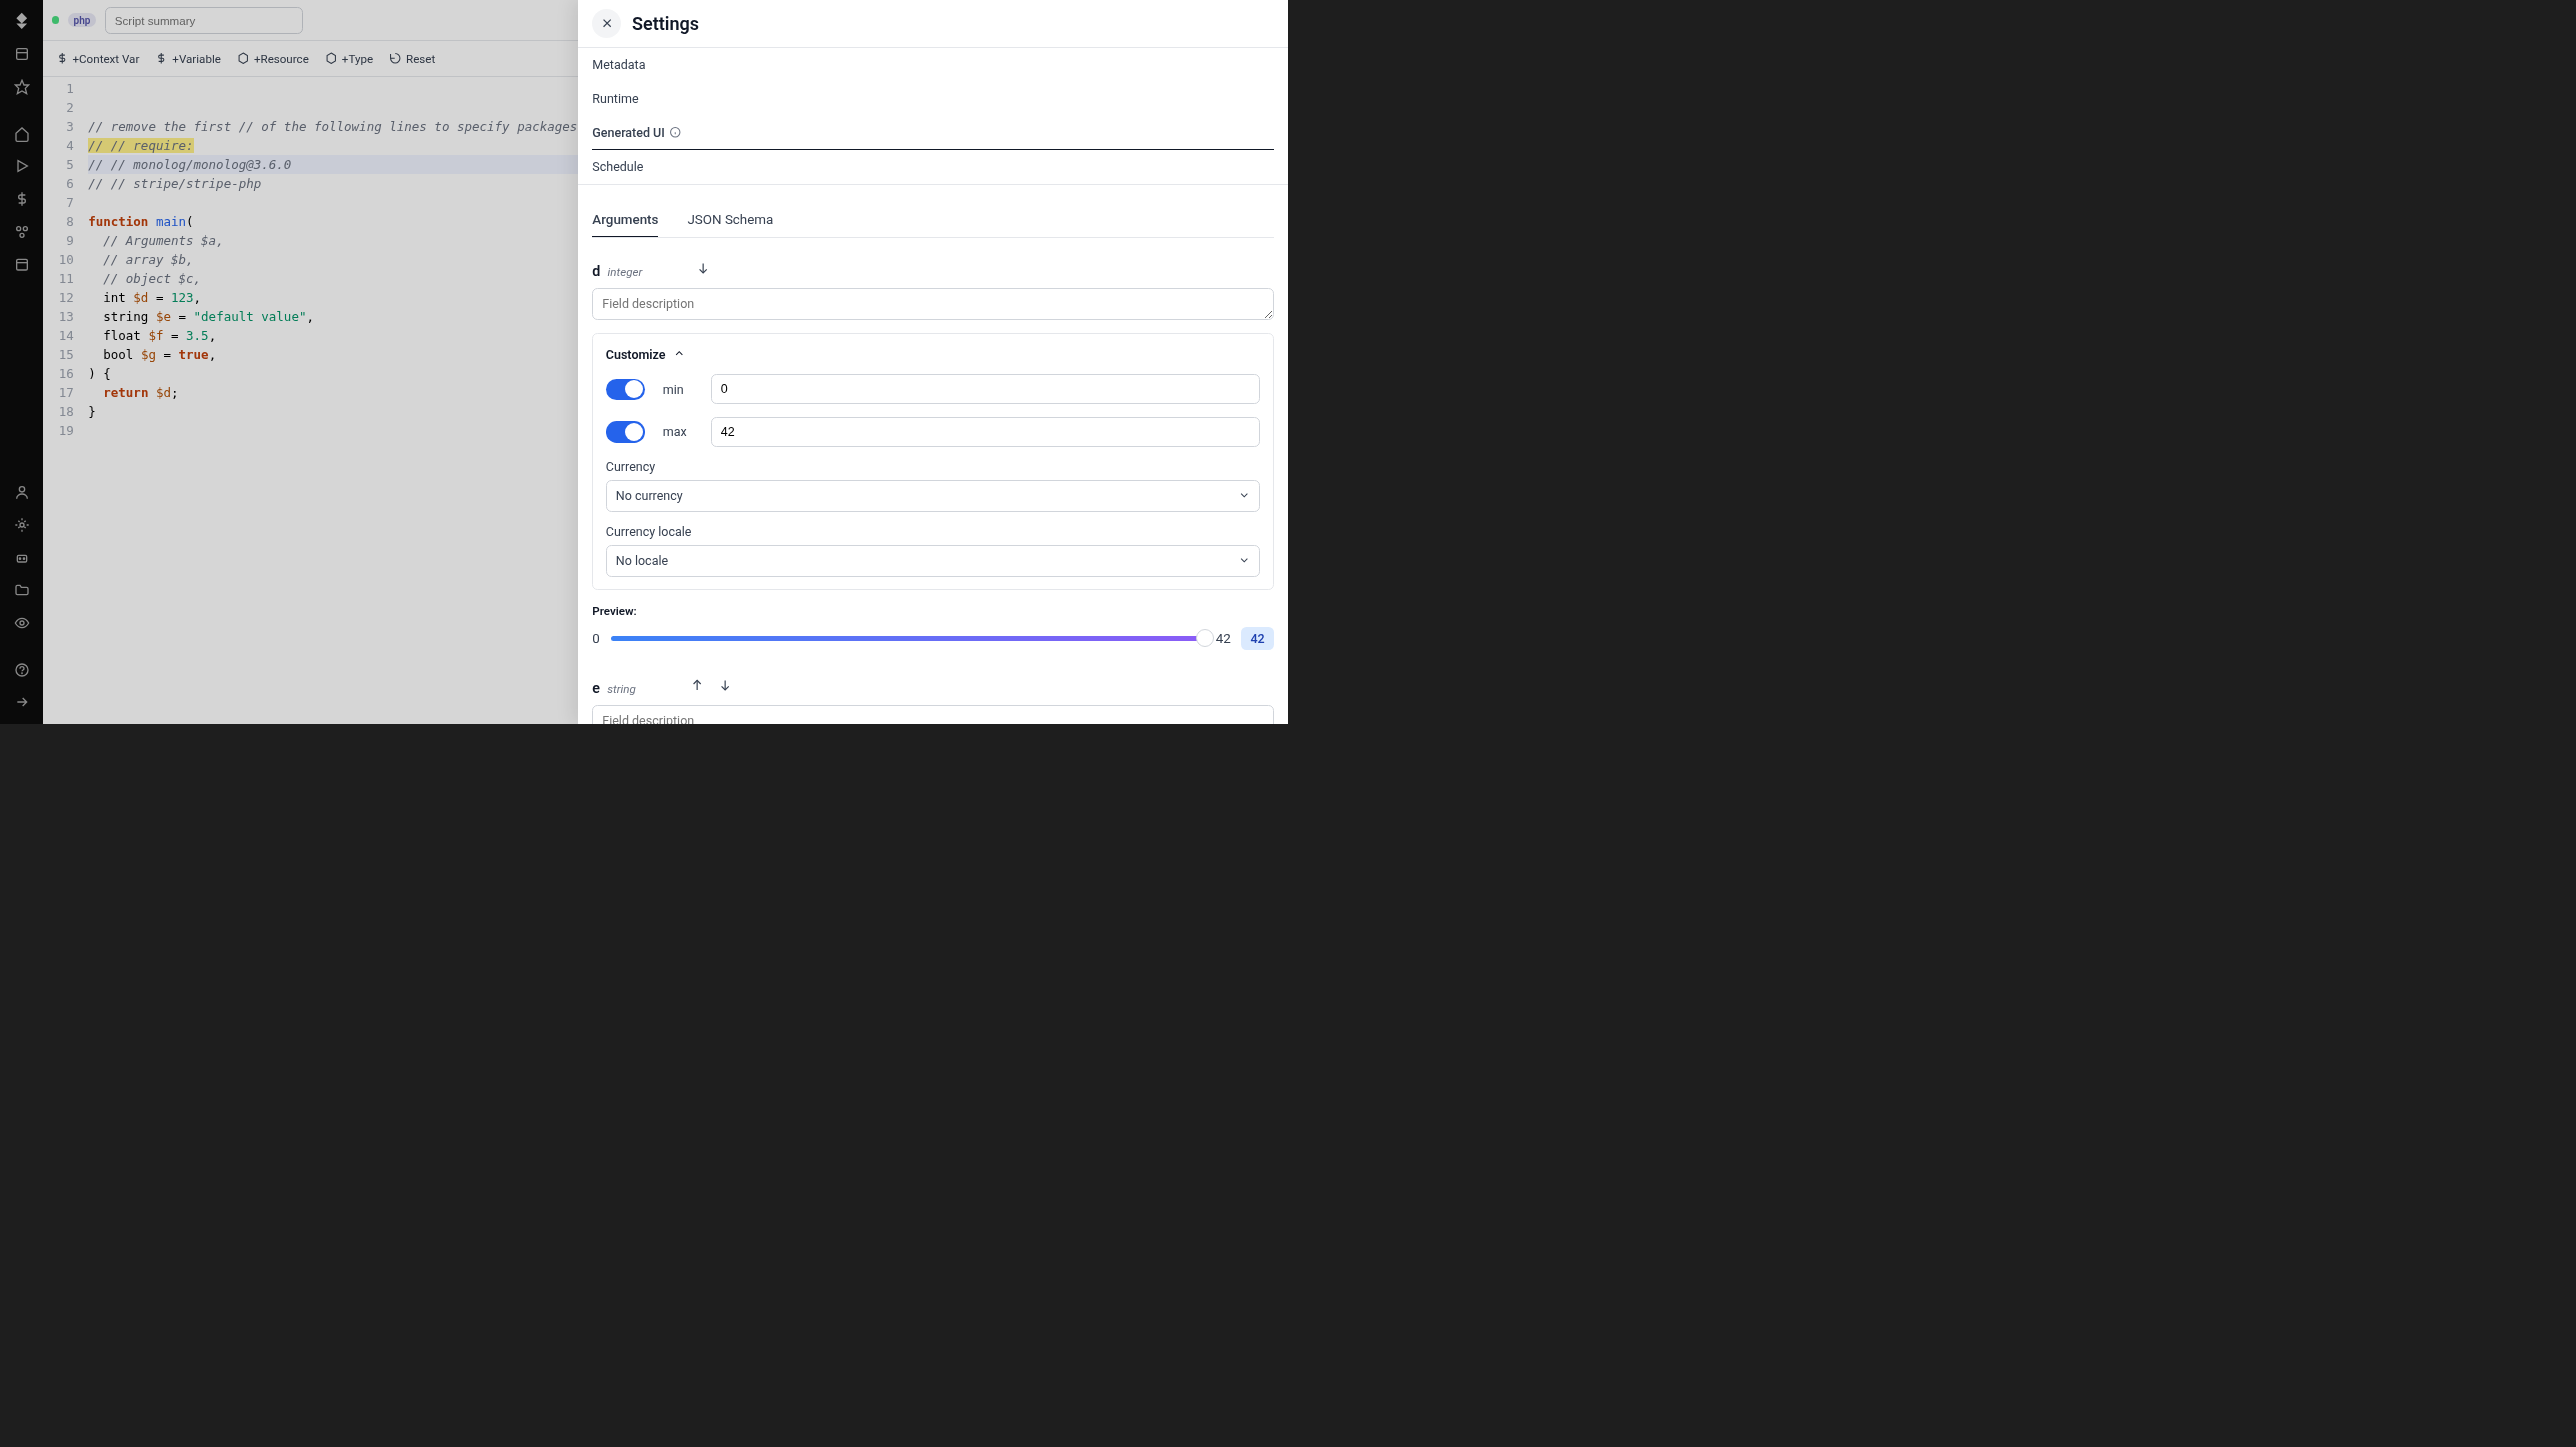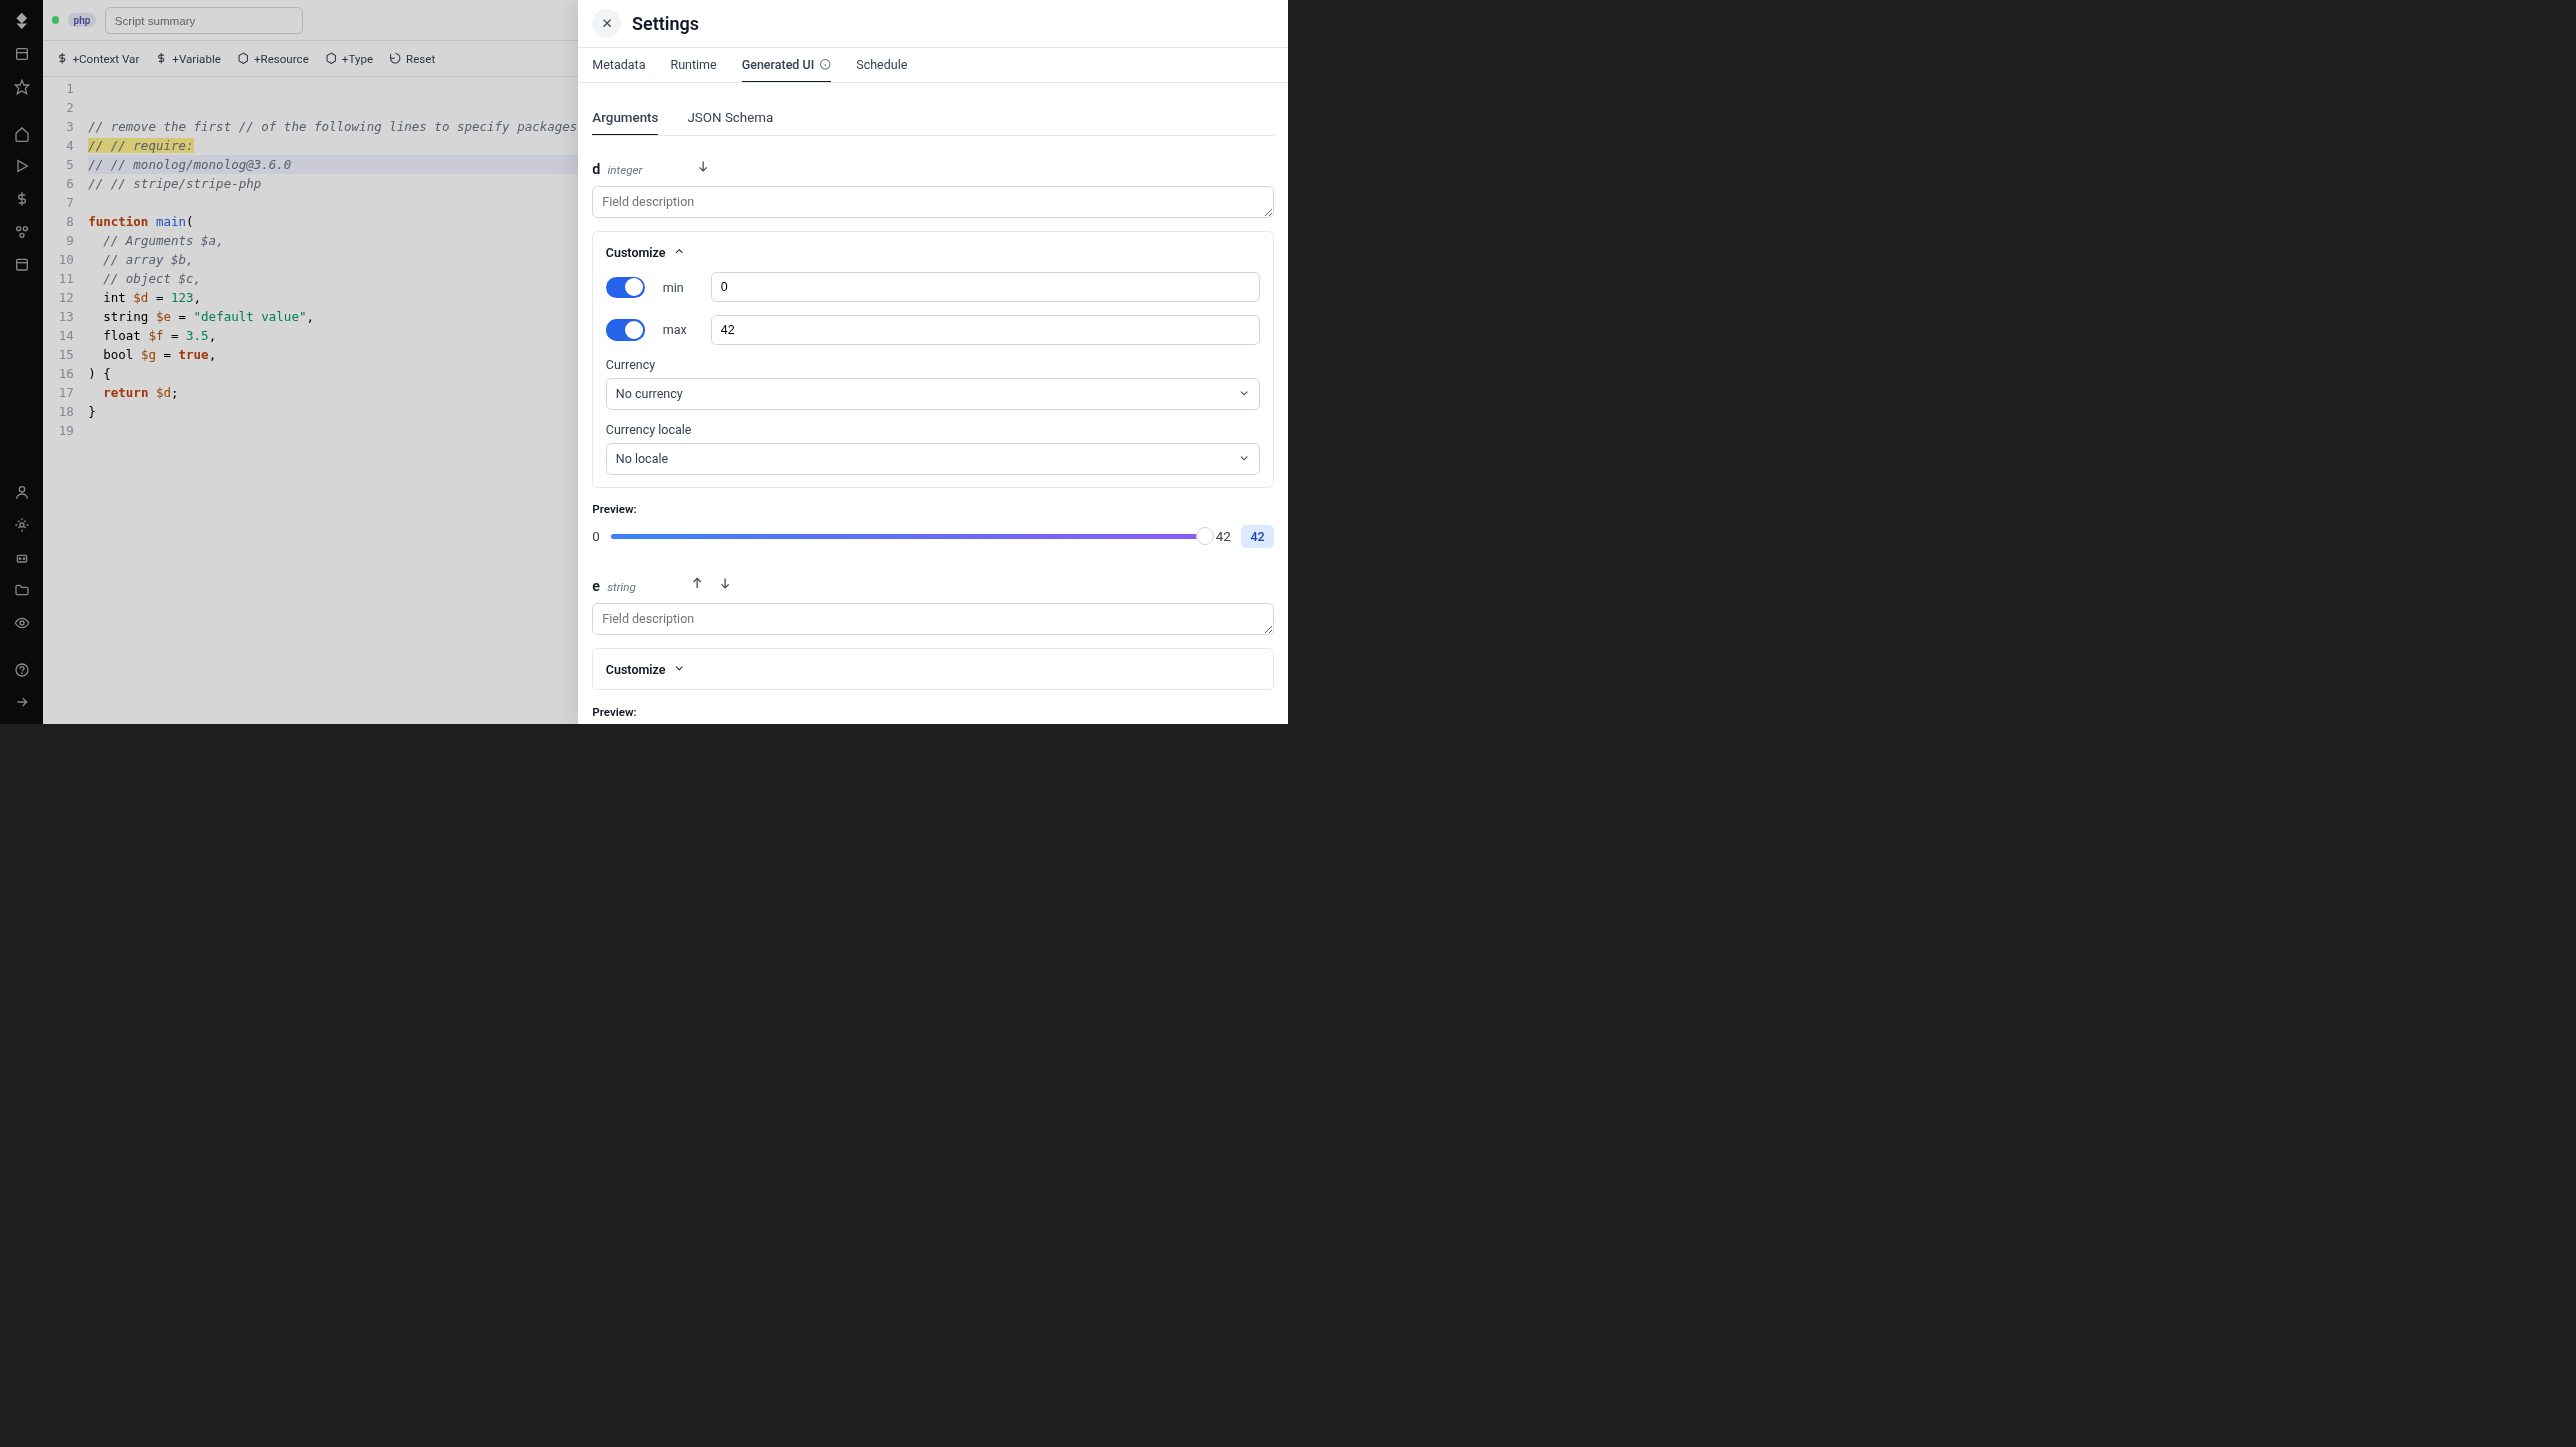--- a/index.html
+++ b/index.html
@@ -194,23 +194,23 @@
       display: flex;
       align-items: center;
       justify-content: center;
       cursor: pointer;
       color: #374151;
     }
     .panel-title { font-size: 18px; font-weight: 600; color: #111827; }
     
     .panel-tabs {
       display: flex;
-      gap: 25px;
       padding: 0 14.3px;
       border-bottom: 0.9px solid #e5e7eb;
+      flex-direction: column;
     }
     .panel-tab {
       padding: 9px 0;
       font-size: 12.5px;
       color: #374151;
       cursor: pointer;
       border-bottom: 1.8px solid transparent;
       display: flex;
       align-items: center;
       gap: 4.5px;

